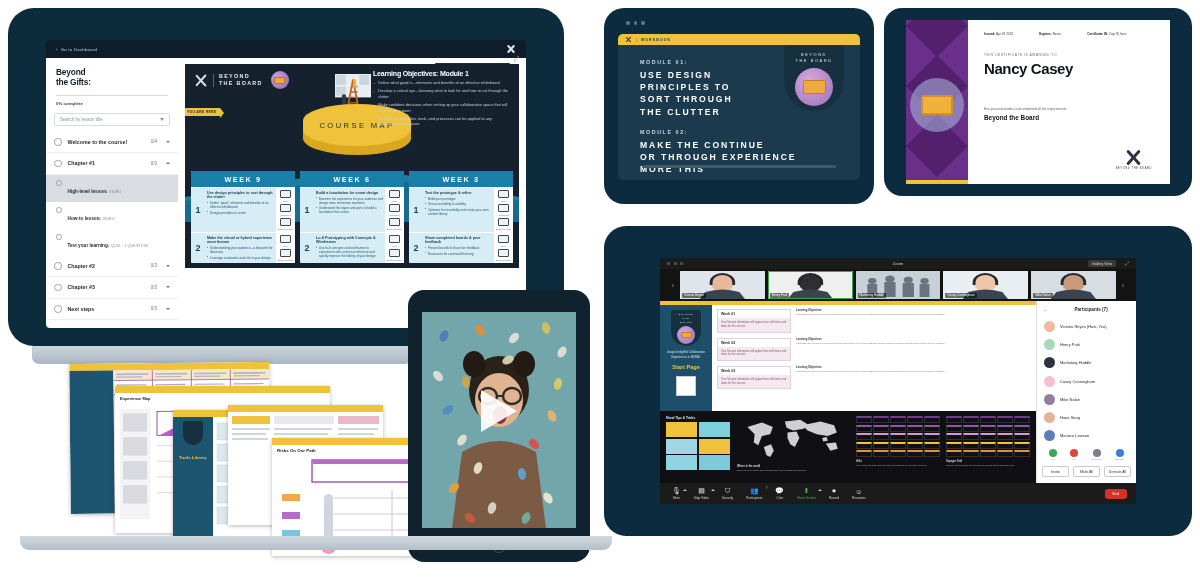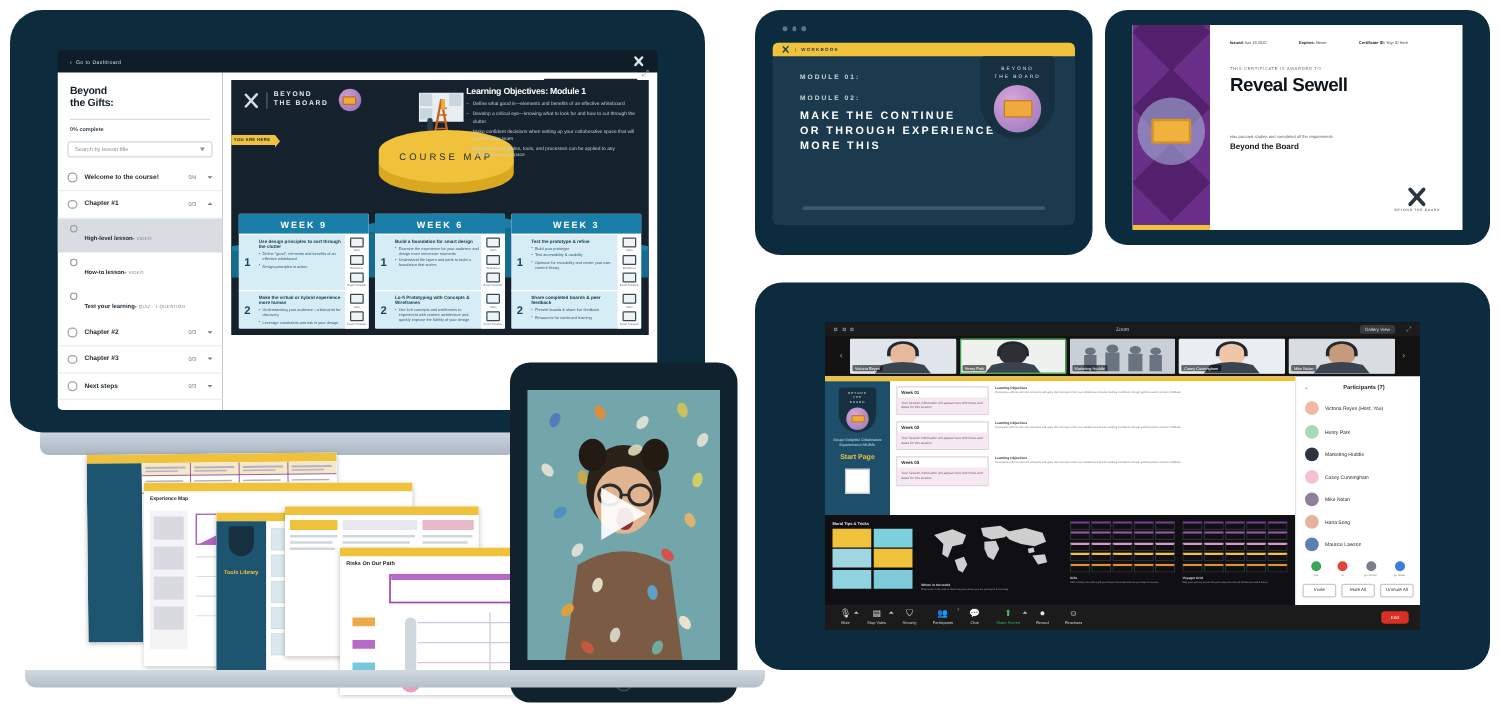--- a/index.html
+++ b/index.html
@@ -662,20 +662,21 @@
         <i></i>
       </div>
     <div id="wb-screen">
       <div id="wb-yellow">
         <span class="wb-x"></span>
         <span style="color:#1b3a4d;font-size:3.6px;">|</span>
         <span class="wb-wbk">WORKBOOK</span>
       </div>
       <div style="padding:14px 0 0 22px;">
         <div class="wb-mod">MODULE 01:</div>
+        <div class="wb-big" id="wb-t1"><span>USE DESIGN</span><br><span>PRINCIPLES TO</span><br><span>SORT THROUGH</span><br><span>THE CLUTTER</span></div>
         <div class="wb-mod" style="margin-top:11px">MODULE 02:</div>
         <div class="wb-big" id="wb-t2"><span>MAKE THE CONTINUE</span><br><span>OR THROUGH EXPERIENCE</span><br><span>MORE THIS</span></div>
       </div>
       <div class="wb-shield">
         <div class="t"><span>BEYOND</span><br><span>THE BOARD</span></div>
         <div class="circ">
             <i class="bk"></i>
           </div>
       </div>
       <div id="wb-line"></div>
@@ -692,21 +693,21 @@
         <div class="bk"></div>
         <div class="gold"></div>
       </div>
       <div id="cert-body">
         <div class="cert-meta">
           <span><b>Issued:</b> <span>Apr 18 2022</span></span>
           <span><b>Expires:</b> <span>Never</span></span>
           <span><b>Certificate ID:</b> <span>Yoyr ID here</span></span>
         </div>
         <div class="cert-awarded">THIS CERTIFICATE IS AWARDED TO</div>
-        <div class="cert-name">Reveal Sewell</div>
+        <div class="cert-name">Nancy Casey</div>
         <div class="cert-sub">Has pursued studies and completed all the requirements</div>
         <div class="cert-course">Beyond the Board</div>
         <div class="cert-seal">
           <div class="x"></div>
           <div class="c">BEYOND THE BOARD</div>
         </div>
       </div>
     </div>
   </div>
 

